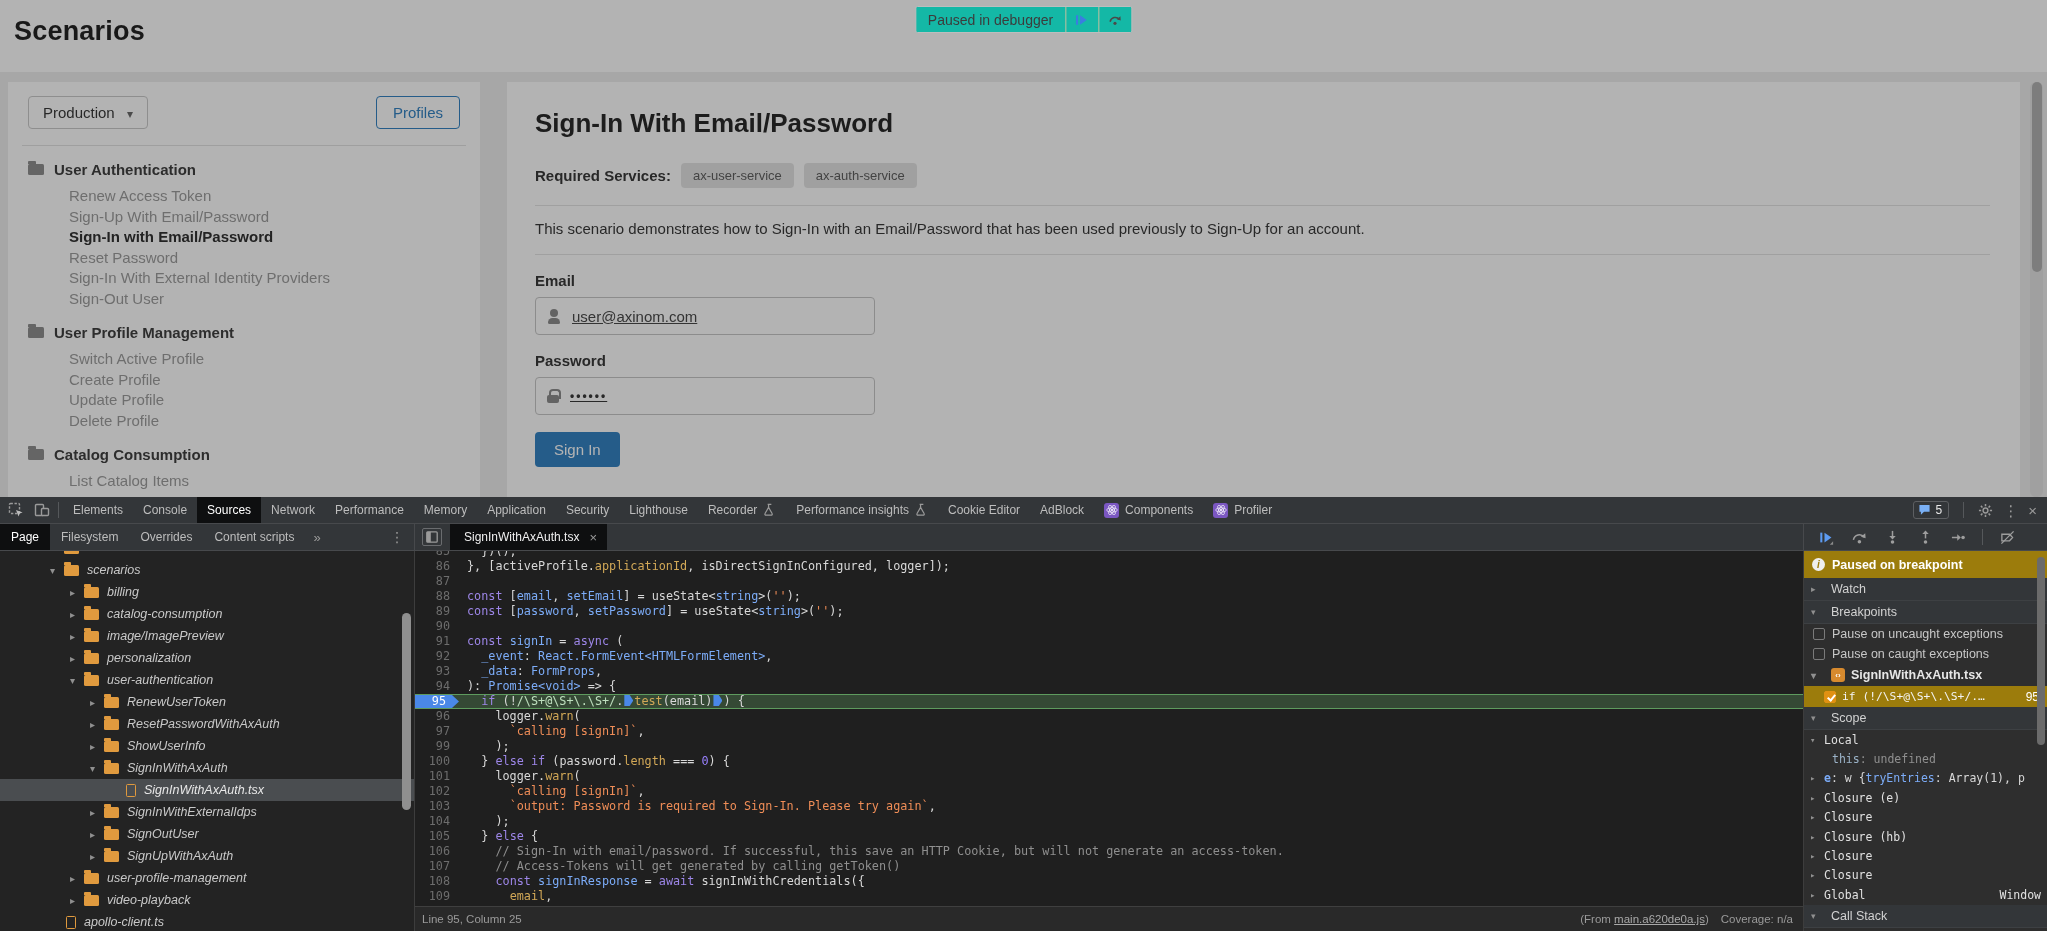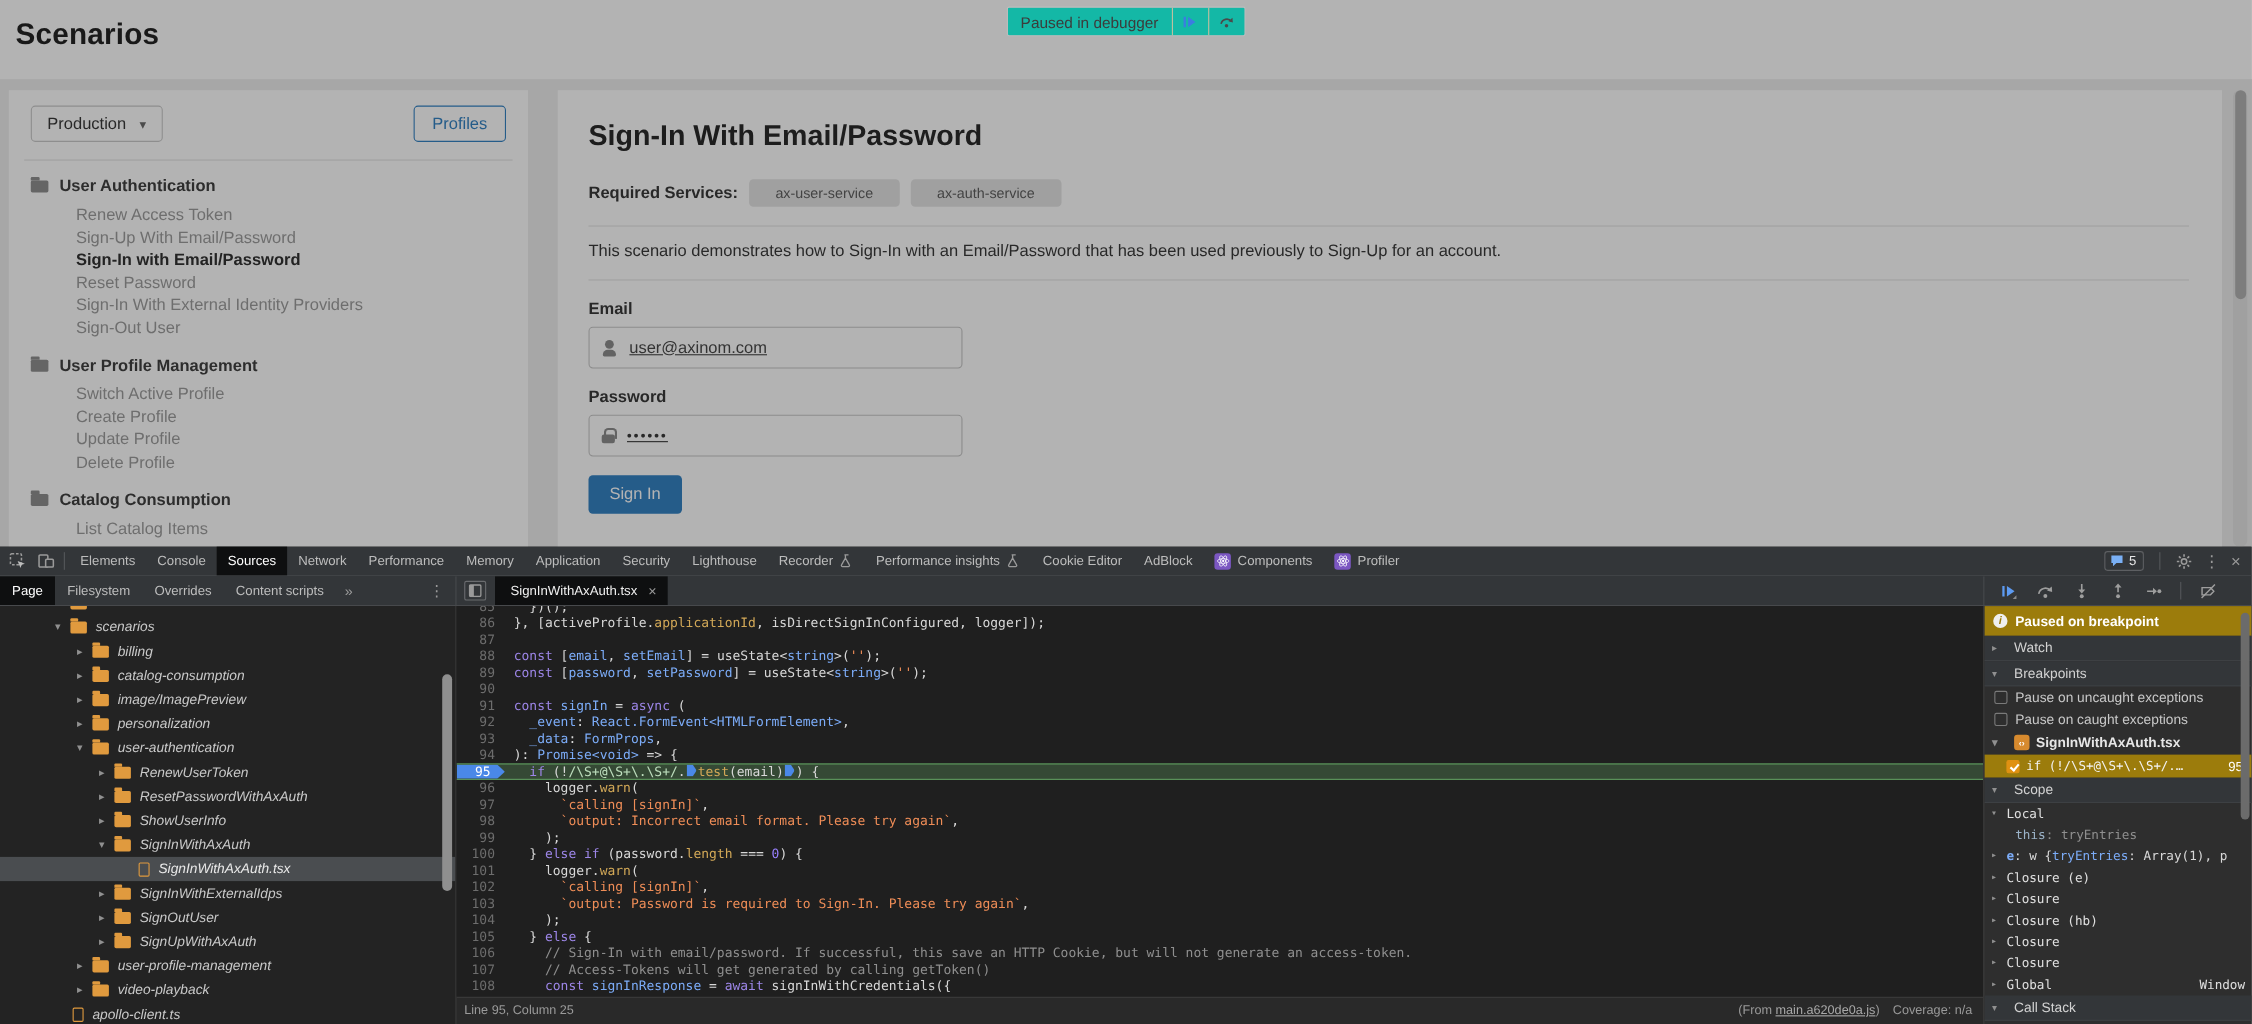--- a/index.html
+++ b/index.html
@@ -31,21 +31,21 @@
   .sb-item { padding-left:41px; font-size:15px; color:#9a9a9a; line-height:20.5px; }
   .sb-item.sel { color:#2b2b2b; font-weight:bold; }
 
   .icon-folder-gray { position:relative; width:16px; height:11px; background:#8d8d8d; border-radius:1.5px; flex:0 0 auto; }
   .icon-folder-gray::before { content:""; position:absolute; top:-3px; left:0; width:8px; height:3px;
                               background:#8d8d8d; border-radius:1px 1px 0 0; }
 
   .main-title { font-size:26px; font-weight:bold; color:#222; margin-top:6px; }
   .req-row { display:flex; align-items:center; gap:10px; margin-top:24px; }
   .req-label { font-size:15px; font-weight:bold; color:#333; }
-  .badge { background:#e4e4e4; color:#5a5a5a; font-size:13px; padding:5px 24px; border-radius:4px; }
+  .badge { background:#e4e4e4; color:#5a5a5a; font-size:13px; padding:5px 12px; border-radius:4px; }
   .m-divider { border:none; border-top:1px solid #e4e4e4; margin:17px 0 0 0; }
   .scenario-desc { font-size:15px; color:#333; margin-top:14px; }
   .field-label { font-size:15px; font-weight:bold; color:#333; margin-top:17px; }
   .input-box { margin-top:8px; width:340px; height:38px; border:1px solid #c6c6c6; border-radius:4px;
                background:#fff; display:flex; align-items:center; padding:0 10px; gap:10px; }
   .input-box input { border:none; outline:none; font-size:15px; color:#444; width:100%;
                      font-family:"Liberation Sans", sans-serif; background:transparent;text-decoration:underline; }
   .input-box input.pwd { letter-spacing:2px; font-size:12px; font-weight:bold; color:#333; }
   .icon-person { position:relative; width:16px; height:16px; flex:0 0 auto; }
   .icon-person::before { content:""; position:absolute; left:4px; top:1px; width:8px; height:8px;
@@ -583,21 +583,20 @@
             <div class="code-line"><span class="gut">88</span><span class="codetxt"><span class="tk-k">const</span><span class="tk-d"> [</span><span class="tk-v">email</span><span class="tk-d">, </span><span class="tk-v">setEmail</span><span class="tk-d">] = useState&lt;</span><span class="tk-v">string</span><span class="tk-d">&gt;(</span><span class="tk-s">''</span><span class="tk-d">);</span></span></div>
             <div class="code-line"><span class="gut">89</span><span class="codetxt"><span class="tk-k">const</span><span class="tk-d"> [</span><span class="tk-v">password</span><span class="tk-d">, </span><span class="tk-v">setPassword</span><span class="tk-d">] = useState&lt;</span><span class="tk-v">string</span><span class="tk-d">&gt;(</span><span class="tk-s">''</span><span class="tk-d">);</span></span></div>
             <div class="code-line"><span class="gut">90</span><span class="codetxt"></span></div>
             <div class="code-line"><span class="gut">91</span><span class="codetxt"><span class="tk-k">const</span><span class="tk-d"> </span><span class="tk-v">signIn</span><span class="tk-d"> = </span><span class="tk-k">async</span><span class="tk-d"> (</span></span></div>
             <div class="code-line"><span class="gut">92</span><span class="codetxt"><span class="tk-d">  </span><span class="tk-v">_event</span><span class="tk-d">: </span><span class="tk-v">React.FormEvent&lt;HTMLFormElement&gt;</span><span class="tk-d">,</span></span></div>
             <div class="code-line"><span class="gut">93</span><span class="codetxt"><span class="tk-d">  </span><span class="tk-v">_data</span><span class="tk-d">: </span><span class="tk-v">FormProps</span><span class="tk-d">,</span></span></div>
             <div class="code-line"><span class="gut">94</span><span class="codetxt"><span class="tk-d">): </span><span class="tk-v">Promise&lt;void&gt;</span><span class="tk-d"> =&gt; {</span></span></div>
             <div class="code-line exec"><span class="gut bp" style="padding-right: 13px;">95</span><span class="codetxt"><span class="tk-d">  </span><span class="tk-k">if</span><span class="tk-d"> (!</span><span class="tk-r">/\S+@\S+\.\S+/</span><span class="tk-d">.</span><span class="inline-bp"></span><span class="tk-p">test</span><span class="tk-d">(</span><span class="tk-d">email</span><span class="tk-d">)</span><span class="inline-bp"></span><span class="tk-d">) {</span></span></div>
             <div class="code-line"><span class="gut">96</span><span class="codetxt"><span class="tk-d">    logger.</span><span class="tk-p">warn</span><span class="tk-d">(</span></span></div>
             <div class="code-line"><span class="gut">97</span><span class="codetxt"><span class="tk-d">      </span><span class="tk-s">`calling [signIn]`</span><span class="tk-d">,</span></span></div>
-            <div class="code-line"><span class="gut">98</span><span class="codetxt"><span class="tk-d">      </span><span class="tk-s">`output: Incorrect email format. Please try again`</span><span class="tk-d">,</span></span></div>
             <div class="code-line"><span class="gut">99</span><span class="codetxt"><span class="tk-d">    );</span></span></div>
             <div class="code-line"><span class="gut">100</span><span class="codetxt"><span class="tk-d">  } </span><span class="tk-k">else</span><span class="tk-d"> </span><span class="tk-k">if</span><span class="tk-d"> (password.</span><span class="tk-p">length</span><span class="tk-d"> === </span><span class="tk-n">0</span><span class="tk-d">) {</span></span></div>
             <div class="code-line"><span class="gut">101</span><span class="codetxt"><span class="tk-d">    logger.</span><span class="tk-p">warn</span><span class="tk-d">(</span></span></div>
             <div class="code-line"><span class="gut">102</span><span class="codetxt"><span class="tk-d">      </span><span class="tk-s">`calling [signIn]`</span><span class="tk-d">,</span></span></div>
             <div class="code-line"><span class="gut">103</span><span class="codetxt"><span class="tk-d">      </span><span class="tk-s">`output: Password is required to Sign-In. Please try again`</span><span class="tk-d">,</span></span></div>
             <div class="code-line"><span class="gut">104</span><span class="codetxt"><span class="tk-d">    );</span></span></div>
             <div class="code-line"><span class="gut">105</span><span class="codetxt"><span class="tk-d">  } </span><span class="tk-k">else</span><span class="tk-d"> {</span></span></div>
             <div class="code-line"><span class="gut">106</span><span class="codetxt"><span class="tk-c">    // Sign-In with email/password. If successful, this save an HTTP Cookie, but will not generate an access-token.</span></span></div>
             <div class="code-line"><span class="gut">107</span><span class="codetxt"><span class="tk-c">    // Access-Tokens will get generated by calling getToken()</span></span></div>
             <div class="code-line"><span class="gut">108</span><span class="codetxt"><span class="tk-d">    </span><span class="tk-k">const</span><span class="tk-d"> </span><span class="tk-v">signInResponse</span><span class="tk-d"> = </span><span class="tk-k">await</span><span class="tk-d"> signInWithCredentials({</span></span></div>
@@ -647,21 +646,21 @@
         <span class="cb on"></span>
         <span class="code">if (!/\S+@\S+\.\S+/.…</span>
         <span class="ln">95</span>
       </div>
       <div class="pan-sec">
         <span class="tw">▾</span>
         <span>Scope</span>
       </div>
       <div id="scope-rows">
           <div class="scope-row"><span class="tw">▾</span><span>Local</span></div>
-          <div class="scope-row"><span class="tw" style="width: 22px;"></span><span class="sn-this">this</span><span class="sn-val">: tryEntries</span></div>
+          <div class="scope-row"><span class="tw" style="width: 22px;"></span><span class="sn-this">this</span><span class="sn-val">: undefined</span></div>
           <div class="scope-row"><span class="tw">▸</span><span class="sn-name">e</span><span class="sn-d">: w {</span><span class="sn-prop">tryEntries</span><span class="sn-d">: Array(1), p</span></div>
           <div class="scope-row"><span class="tw">▸</span><span>Closure (e)</span></div>
           <div class="scope-row"><span class="tw">▸</span><span>Closure</span></div>
           <div class="scope-row"><span class="tw">▸</span><span>Closure (hb)</span></div>
           <div class="scope-row"><span class="tw">▸</span><span>Closure</span></div>
           <div class="scope-row"><span class="tw">▸</span><span>Closure</span></div>
           <div class="scope-row"><span class="tw">▸</span><span>Global</span><span class="spacer"></span><span>Window</span></div>
         </div>
       <div class="pan-sec">
         <span class="tw">▾</span>

